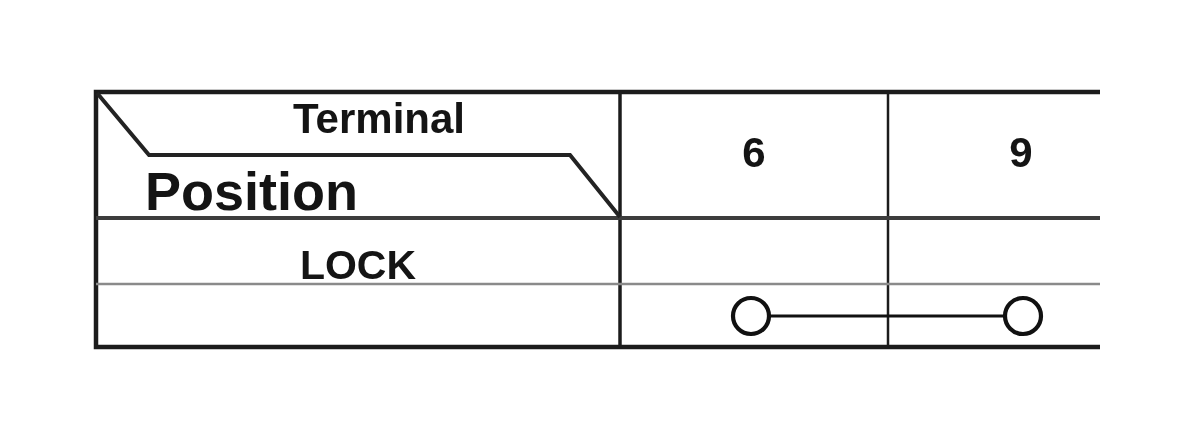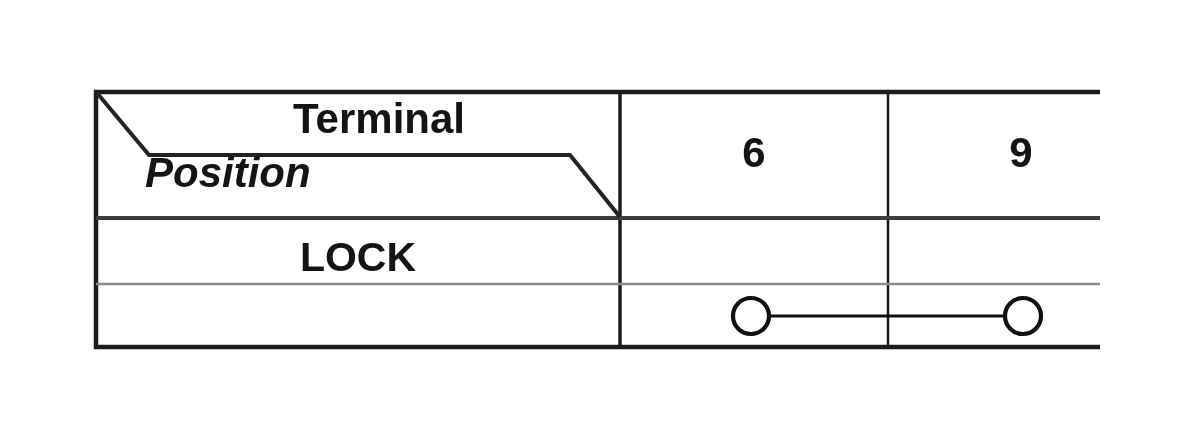--- a/index.html
+++ b/index.html
@@ -28,38 +28,37 @@
     font-weight: 700;
     white-space: nowrap;
     line-height: 1;
   }
   .lbl-terminal {
     top: 98px;
     right: 635px;
     font-size: 42px;
   }
   .lbl-position {
-    top: 152px;
+    top: 164px;
     left: 145px;
-    font-size: 42px;
-    font-style: italic;
+    font-size: 54px;
   }
   .lbl-col {
     top: 132px;
     font-size: 42px;
     transform: translateX(-50%);
   }
   .lbl-col-6 { left: 754px; }
   .lbl-col-9 { left: 1021px; }
   .lbl-row {
     left: 358px;
     font-size: 41px;
     transform: translateX(-50%);
   }
-  .lbl-row-lock { top: 237px; text-align: center; }
+  .lbl-row-lock { top: 245px; text-align: center; }
   .lbl-row-unlock { top: 296px; }
 </style>
 </head>
 <body>
 
 <div id="stage">
 
   <svg id="table-svg" viewBox="0 0 1200 439">
 
     <rect x="96" y="92" width="1058" height="255" fill="#ffffff" stroke="#1c1c1c" stroke-width="4.5"></rect>

